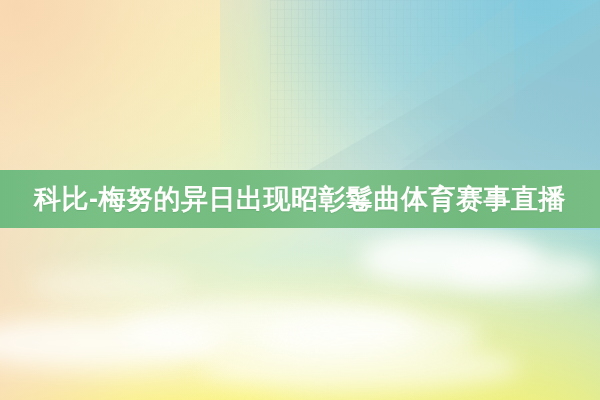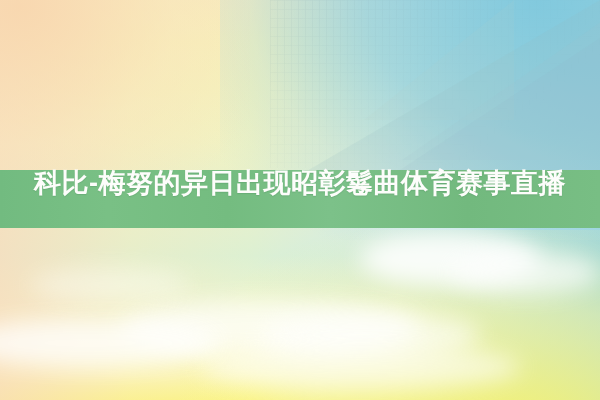--- a/index.html
+++ b/index.html
@@ -174,21 +174,21 @@
     background: linear-gradient(
       to right,
       #72bb80 0%,
       #79c085 18%,
       #74bc80 38%,
       #7cc189 55%,
       #72b97e 78%,
       #78be84 100%
     );
     display: flex;
-    align-items: flex-start;
+    align-items: center;
     justify-content: center;
     box-sizing: border-box;
   }
   .banner-title {
     color: #fdfdfb;
     font-family: "Liberation Sans", "DejaVu Sans", sans-serif;
     font-weight: bold;
     font-size: 27px;
     letter-spacing: 0.5px;
     line-height: 1;

